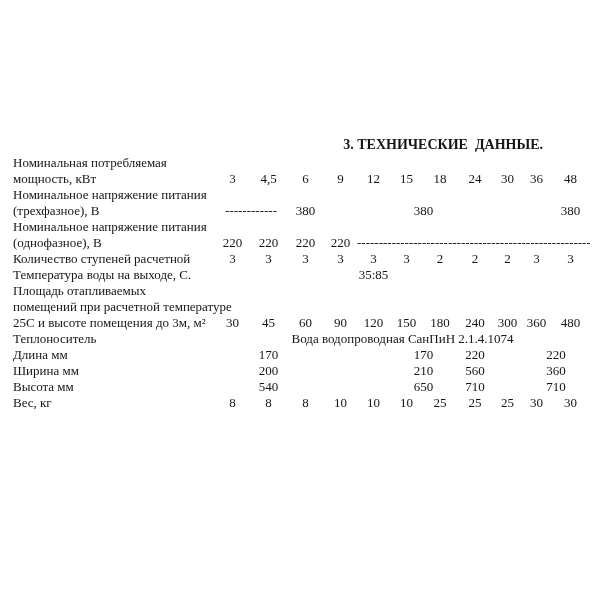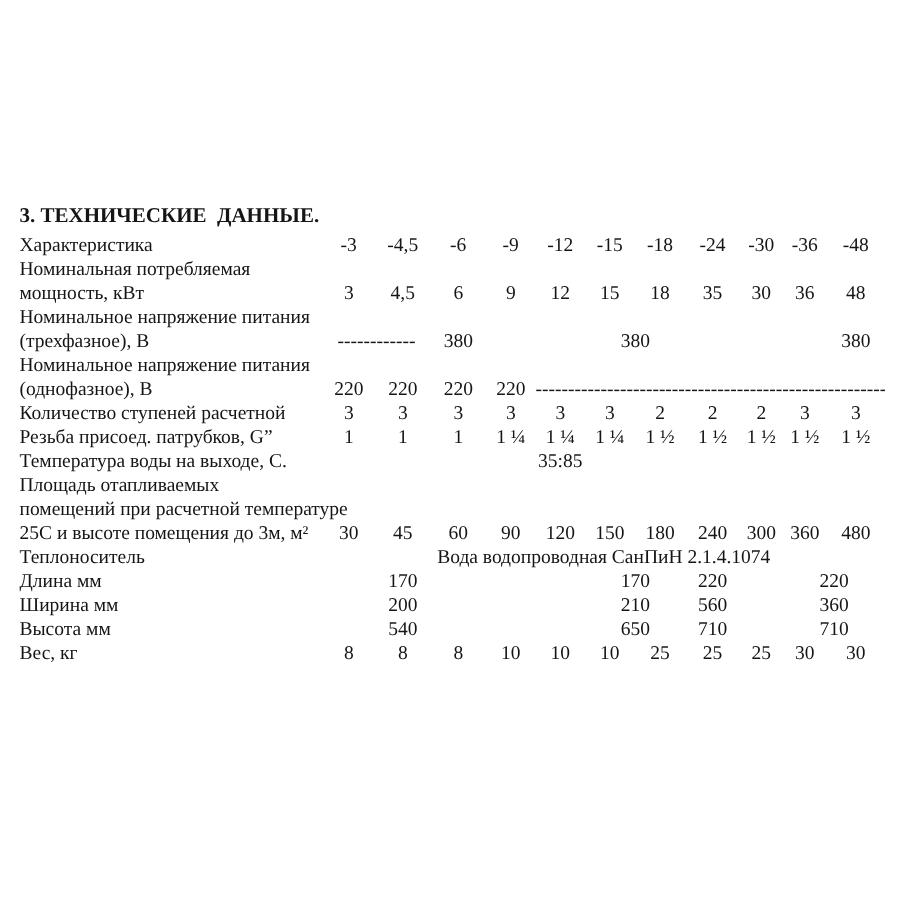--- a/index.html
+++ b/index.html
@@ -11,21 +11,21 @@
     overflow: hidden;
     font-family: "Liberation Serif", "DejaVu Serif", serif;
     font-size: 13px;
     color: #151515;
   }
   .page {
     padding: 137px 10px 0 13px;
   }
   .title {
     width: 530px;
-    text-align: left;
+    text-align: right;
     font-weight: bold;
     font-size: 14px;
     white-space: pre;
     line-height: 16px;
     margin-bottom: 2px;
   }
   table.tech {
     border-collapse: collapse;
     table-layout: fixed;
     width: 577px;
@@ -68,47 +68,31 @@
         <col style="width:33px">
       <col style="width:34px">
         <col style="width:36px">
         <col style="width:29px">
       <col style="width:29px">
         <col style="width:39px">
     </colgroup>
     <tbody>
         <tr>
           <td class="lbl">
-            <div class="lbl-in">Характеристика</div>
-          </td>
-          <td>-3</td>
-          <td>-4,5</td>
-          <td>-6</td>
-          <td>-9</td>
-          <td>-12</td>
-          <td>-15</td>
-          <td>-18</td>
-          <td>-24</td>
-          <td>-30</td>
-          <td>-36</td>
-          <td>-48</td>
-        </tr>
-        <tr>
-          <td class="lbl">
             <div class="lbl-in">Номинальная потребляемая
 мощность, кВт</div>
           </td>
           <td>3</td>
           <td>4,5</td>
           <td>6</td>
           <td>9</td>
           <td>12</td>
           <td>15</td>
           <td>18</td>
-          <td>35</td>
+          <td>24</td>
           <td>30</td>
           <td>36</td>
           <td>48</td>
         </tr>
         <tr>
           <td class="lbl">
             <div class="lbl-in">Номинальное напряжение питания
 (трехфазное), В</div>
           </td>
           <td colspan="2">------------</td>
@@ -137,36 +121,20 @@
           <td>3</td>
           <td>3</td>
           <td>3</td>
           <td>3</td>
           <td>3</td>
           <td>2</td>
           <td>2</td>
           <td>2</td>
           <td>3</td>
           <td>3</td>
-        </tr>
-        <tr>
-          <td class="lbl">
-            <div class="lbl-in">Резьба присоед. патрубков, G”</div>
-          </td>
-          <td>1</td>
-          <td>1</td>
-          <td>1</td>
-          <td>1 ¼</td>
-          <td>1 ¼</td>
-          <td>1 ¼</td>
-          <td>1 ½</td>
-          <td>1 ½</td>
-          <td>1 ½</td>
-          <td>1 ½</td>
-          <td>1 ½</td>
         </tr>
         <tr>
           <td class="lbl">
             <div class="lbl-in">Температура воды на выходе, С.</div>
           </td>
           <td colspan="4"></td>
           <td>35:85</td>
           <td colspan="6"></td>
         </tr>
         <tr>

